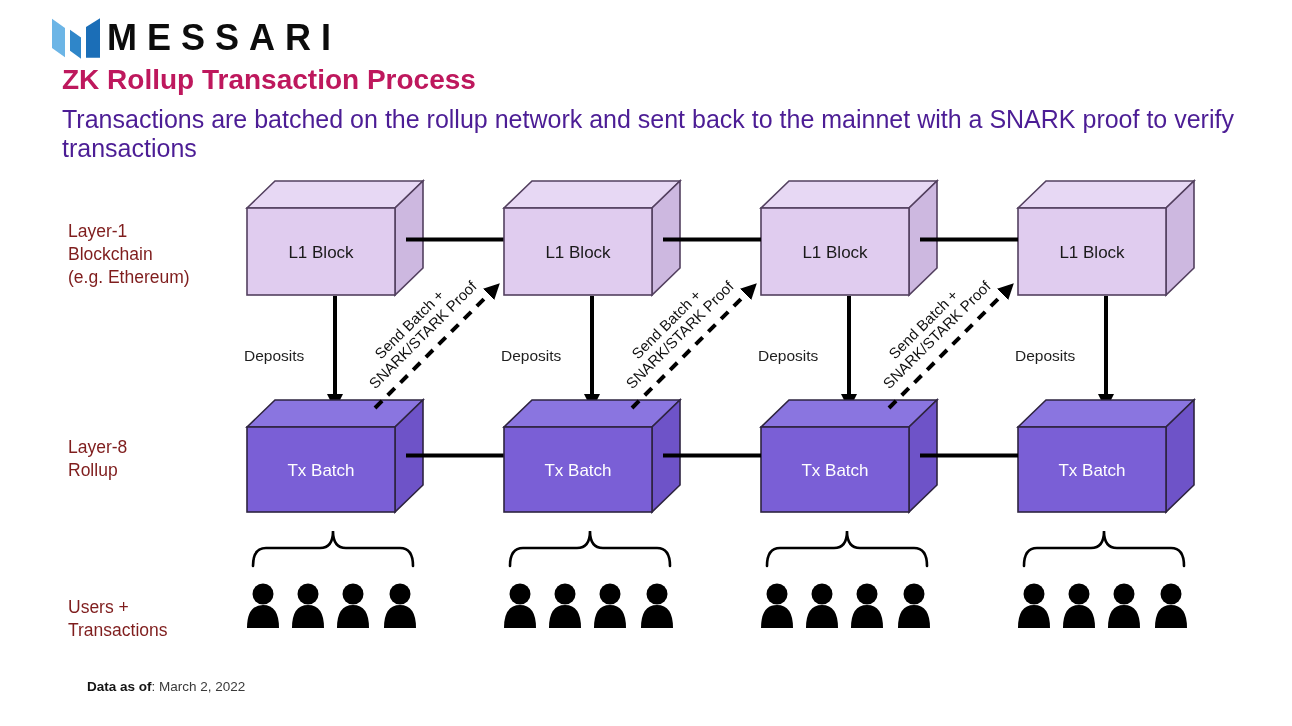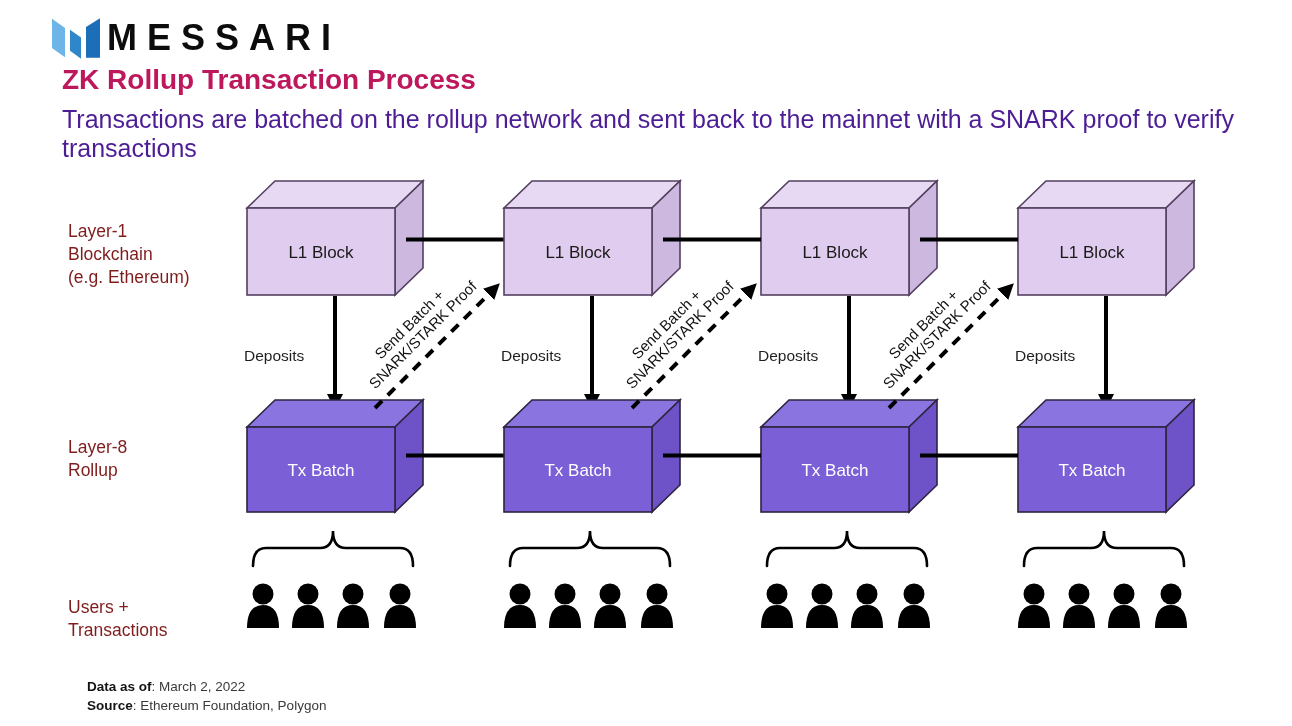--- a/index.html
+++ b/index.html
@@ -239,14 +239,13 @@
     <line class="dashed" x1="375" y1="408" x2="497" y2="286" marker-end="url(#ah)"></line>
     <text class="diag-label" transform="translate(418,330) rotate(-45)">
       <tspan x="0" dy="-5">Send Batch +</tspan>
       <tspan x="0" dy="17">SNARK/STARK Proof</tspan>
     </text>
   </g>
   </svg>
 
 <div class="footer">
   <div><b>Data as of</b><span>: March 2, 2022</span></div>
-  <div><b>Source</b><span>: Ethereum Foundation, Polygon</span></div>
 </div>
 
 </body></html>

